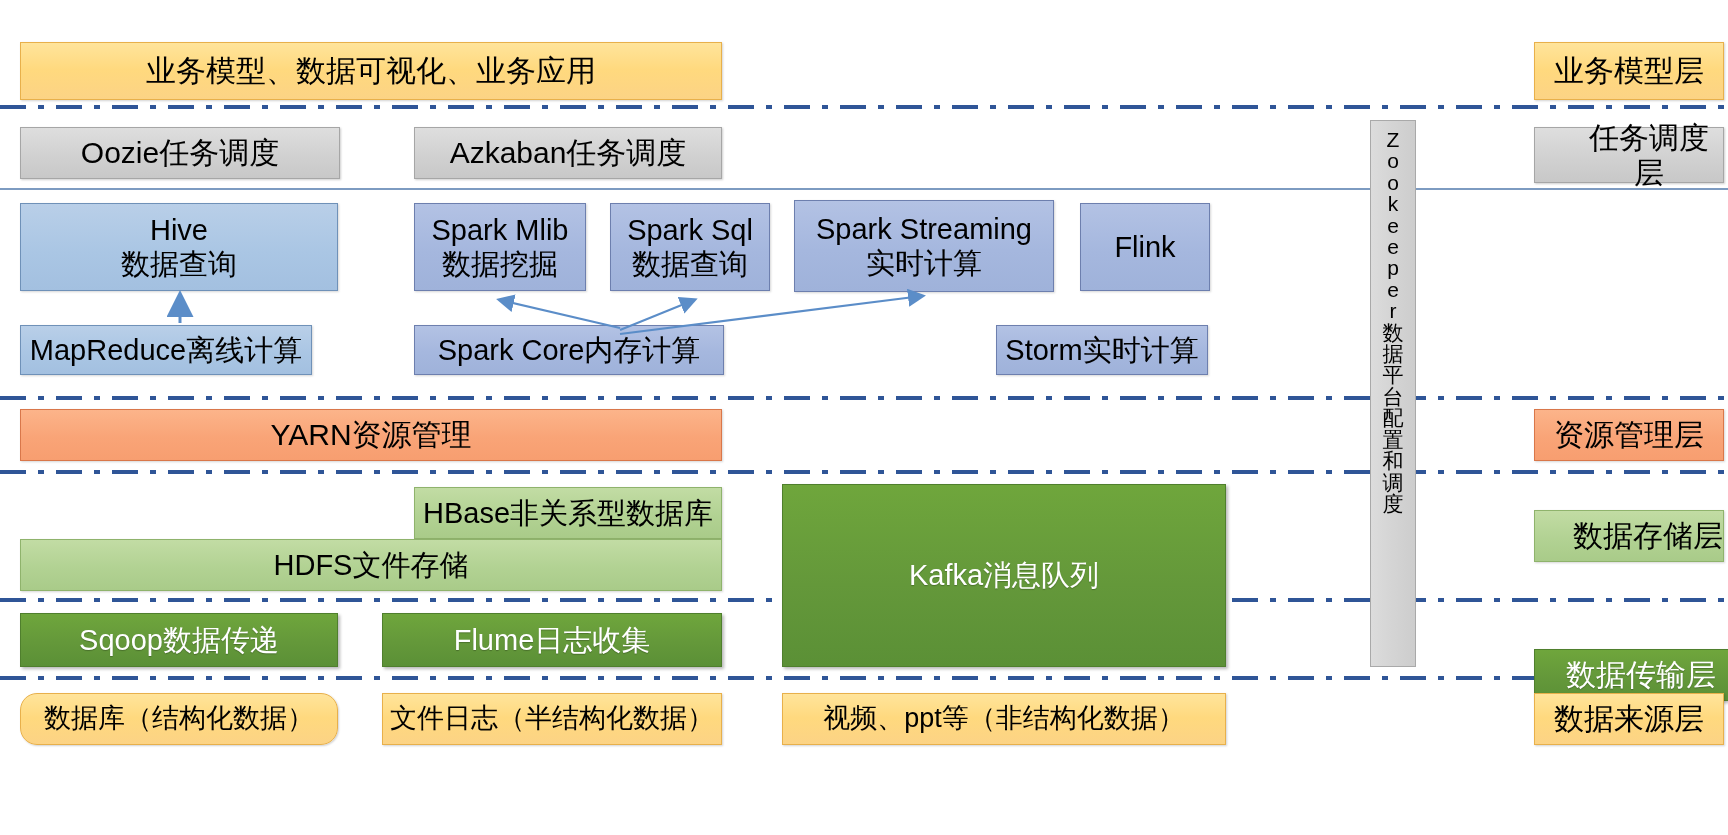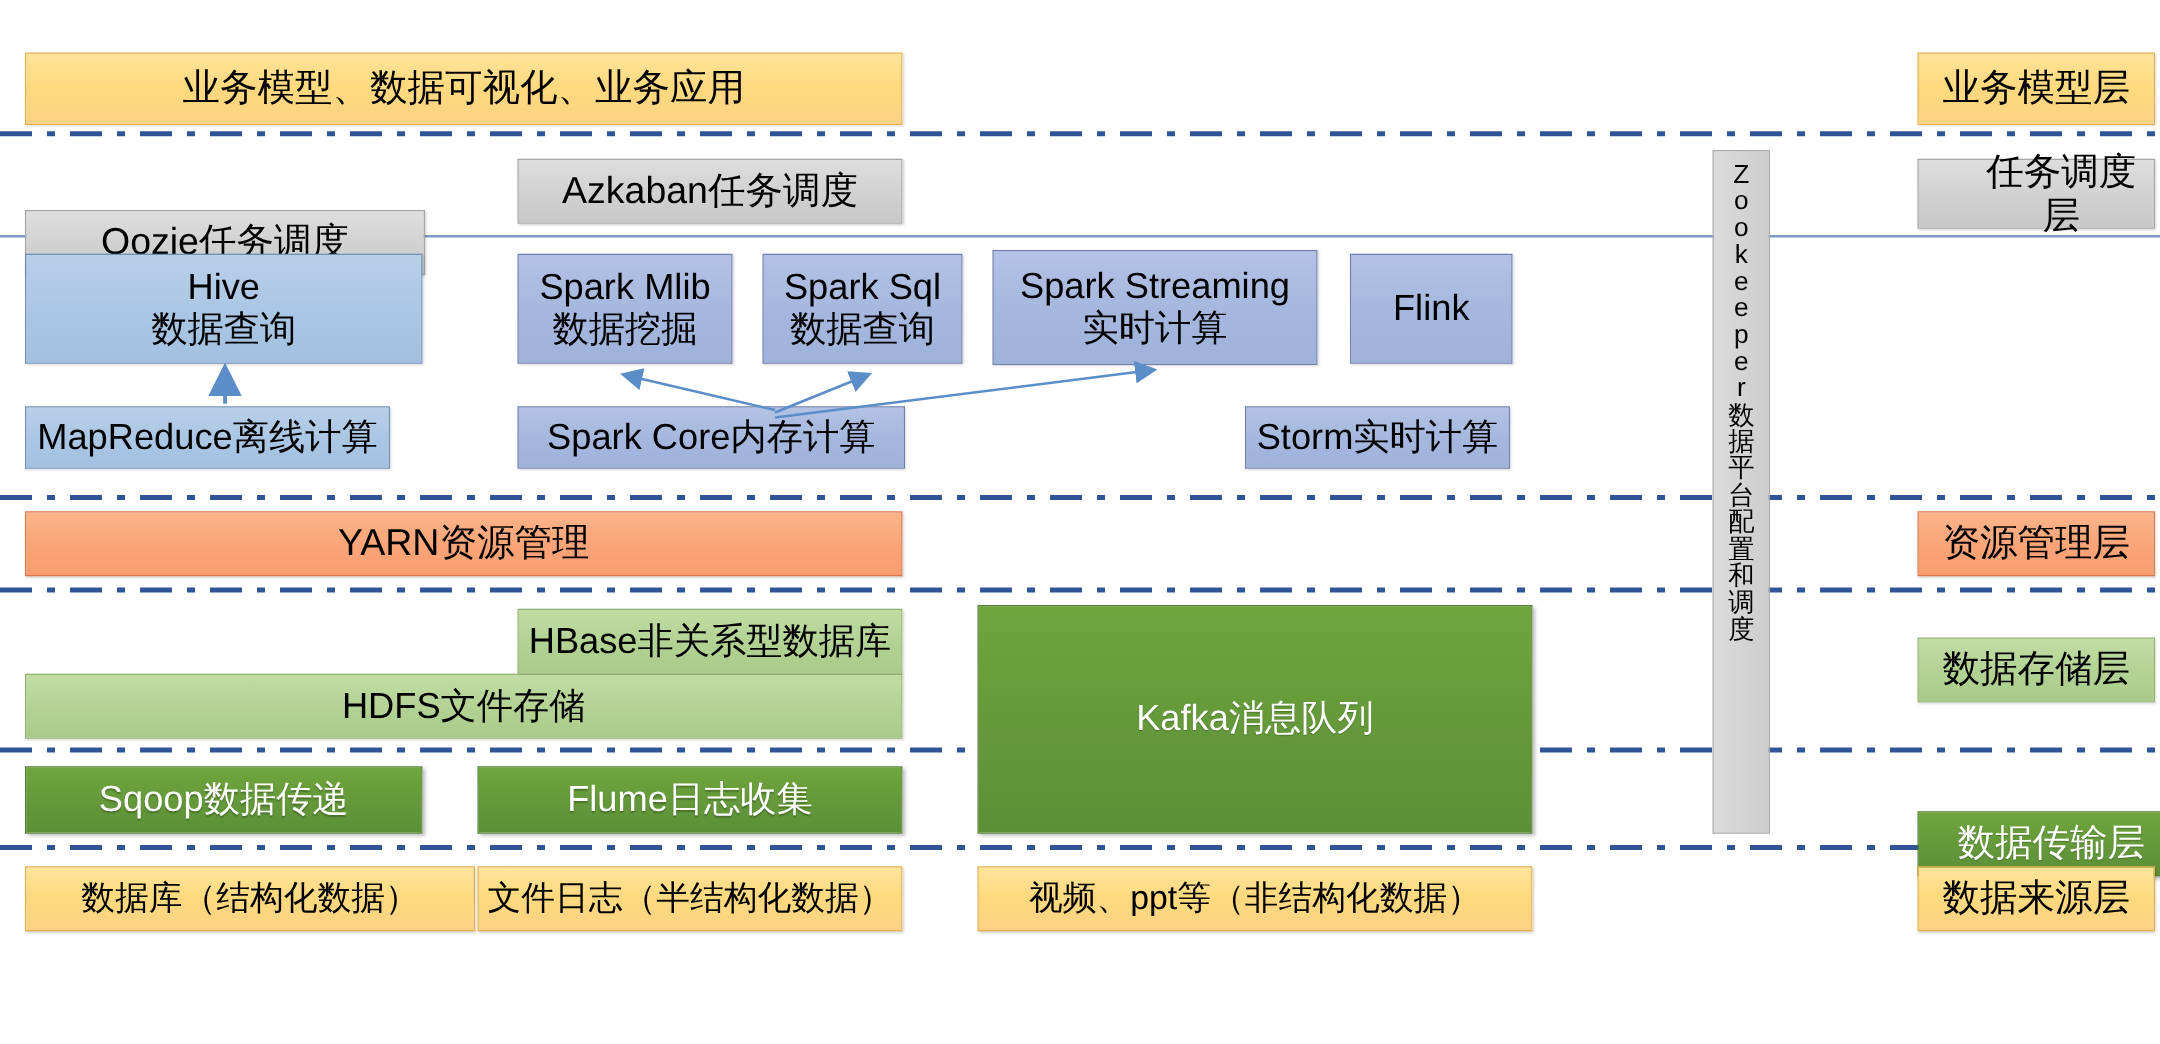--- a/index.html
+++ b/index.html
@@ -146,21 +146,21 @@
   <div class="divider dashdot" style="top:598px;"></div>
   <div class="divider dashdot" style="top:676px;"></div>
 
   <div class="box yellow label-strong" style="left:20px; top:42px; width:702px; height:58px;">
     <span>业务模型、数据可视化、业务应用</span>
   </div>
   <div class="box yellow label-strong" style="left:1534px; top:42px; width:190px; height:58px;">
     <span>业务模型层</span>
   </div>
 
-  <div class="box grey label-strong" style="left:20px; top:127px; width:320px; height:52px;margin-top:41px;">
+  <div class="box grey label-strong" style="left:20px; top:127px; width:320px; height:52px;">
     <span>Oozie任务调度</span>
   </div>
   <div class="box grey label-strong" style="left:414px; top:127px; width:308px; height:52px;">
     <span>Azkaban任务调度</span>
   </div>
   <div class="box grey label-strong" style="left:1534px; top:127px; width:190px; height:56px;padding-left:40px;">
     <span>任务调度层</span>
   </div>
 
   <div class="box blue-light" style="left:20px; top:203px; width:318px; height:88px;">
@@ -206,38 +206,38 @@
   <div class="box orange label-strong" style="left:1534px; top:409px; width:190px; height:52px;">
     <span>资源管理层</span>
   </div>
 
   <div class="box green-light" style="left:414px; top:487px; width:308px; height:52px;">
     <span>HBase非关系型数据库</span>
   </div>
   <div class="box green-light" style="left:20px; top:539px; width:702px; height:52px;text-align:center;">
     <span>HDFS文件存储</span>
   </div>
-  <div class="box green-light label-strong" style="left:1534px; top:510px; width:190px; height:52px;">
+  <div class="box green-light label-strong" style="left:1534px; top:510px; width:190px; height:52px;justify-content:flex-end;">
     <span>数据存储层</span>
   </div>
 
   <div class="box green-dark" style="left:20px; top:613px; width:318px; height:54px;">
     <span>Sqoop数据传递</span>
   </div>
   <div class="box green-dark" style="left:382px; top:613px; width:340px; height:54px;">
     <span>Flume日志收集</span>
   </div>
   <div class="box green-dark" style="left:782px; top:484px; width:444px; height:183px;">
     <span>Kafka消息队列</span>
   </div>
   <div class="box green-dark label-strong" style="left:1534px; top:649px; width:214px; height:52px;">
     <span>数据传输层</span>
   </div>
 
-  <div class="box yellow small-cap" style="left:20px; top:693px; width:360px; height:52px;">
+  <div class="box yellow small-cap" style="left:20px; top:693px; width:318px; height:52px;border-radius:17px;">
     <span>数据库（结构化数据）</span>
   </div>
   <div class="box yellow small-cap" style="left:382px; top:693px; width:340px; height:52px;">
     <span>文件日志（半结构化数据）</span>
   </div>
   <div class="box yellow small-cap" style="left:782px; top:693px; width:444px; height:52px;">
     <span>视频、ppt等（非结构化数据）</span>
   </div>
   <div class="box yellow label-strong" style="left:1534px; top:693px; width:190px; height:52px;">
     <span>数据来源层</span>

